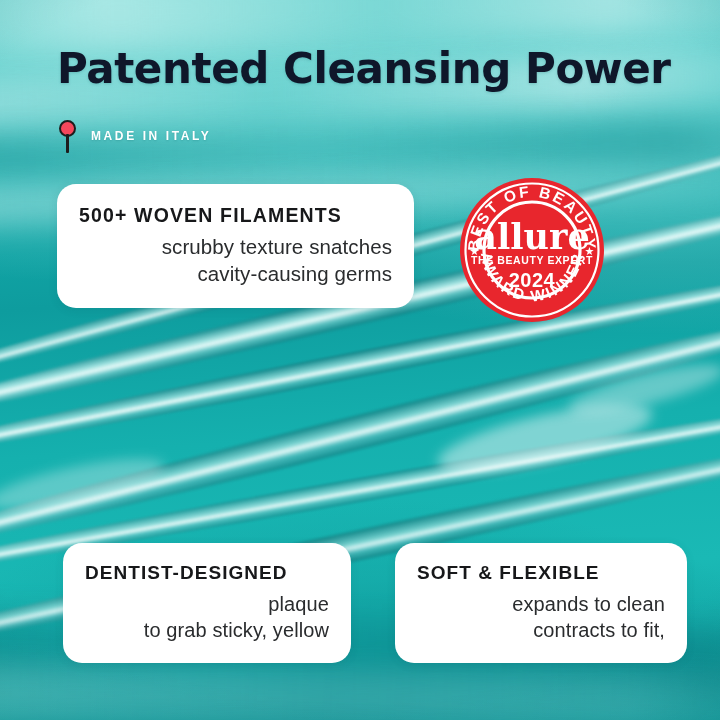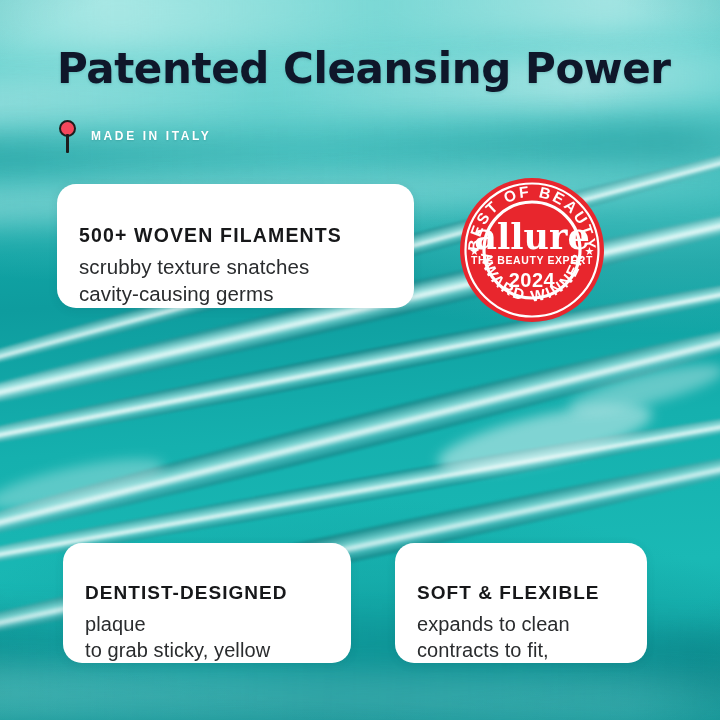--- a/index.html
+++ b/index.html
@@ -80,30 +80,30 @@
     text-shadow:0 1px 2px rgba(0,80,85,.2);white-space:nowrap;
   }
 
   .card{
     position:absolute;background:#fff;border-radius:19px;
     box-shadow:0 2px 10px rgba(0,60,65,.10);
     box-sizing:border-box;
   }
   .card-1{left:57px;top:184px;width:357px;height:124px;padding:20px 22px 0 22px;}
   .card-2{left:63px;top:543px;width:288px;height:120px;padding:19px 22px 0 22px;}
-  .card-3{left:395px;top:543px;width:252px;height:120px;padding:19px 22px 0 22px;}
+  .card-3{left:395px;top:543px;width:292px;height:120px;padding:19px 22px 0 22px;}
 
   .card-head{
     color:#17181a;font-weight:700;font-size:19.5px;letter-spacing:1.15px;
-    line-height:22px;white-space:nowrap;margin-top:20px;
+    line-height:22px;white-space:nowrap;
   }
   .card-2 .card-head,.card-3 .card-head{font-size:19px;letter-spacing:1.05px;}
   .card-body{
     color:#2a2c2e;font-size:20.5px;line-height:27px;margin-top:7px;
-    font-weight:400;letter-spacing:.1px;
+    font-weight:400;letter-spacing:.1px;text-align:right;
   }
   .card-2 .card-body,.card-3 .card-body{font-size:20px;line-height:26px;}
 
   
   .seal{position:absolute;left:459px;top:177px;width:146px;height:146px;}
   .seal svg{display:block;width:146px;height:146px;}
 </style>
 </head>
 <body>
 

